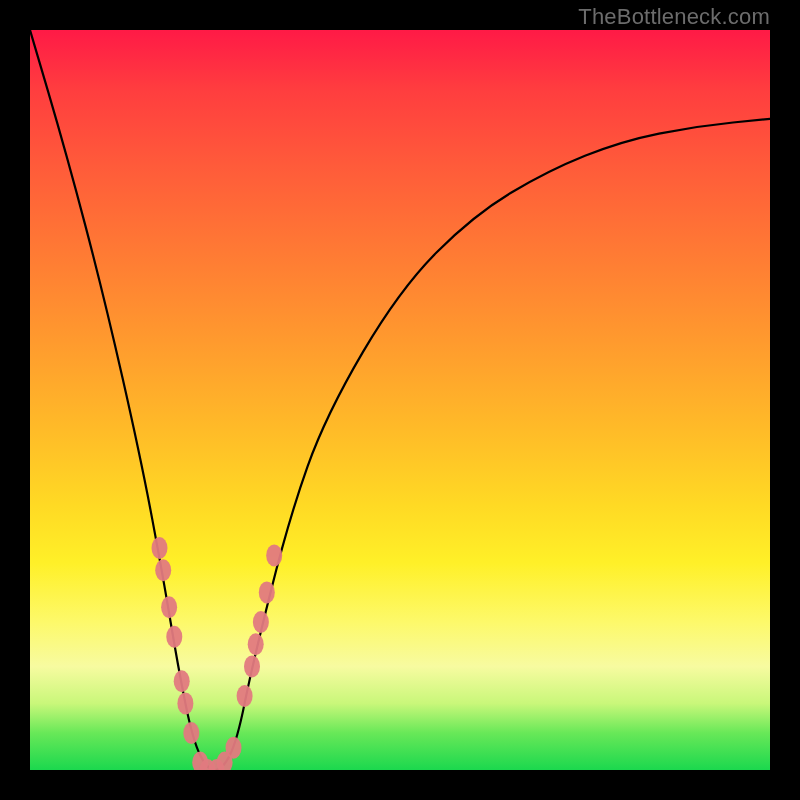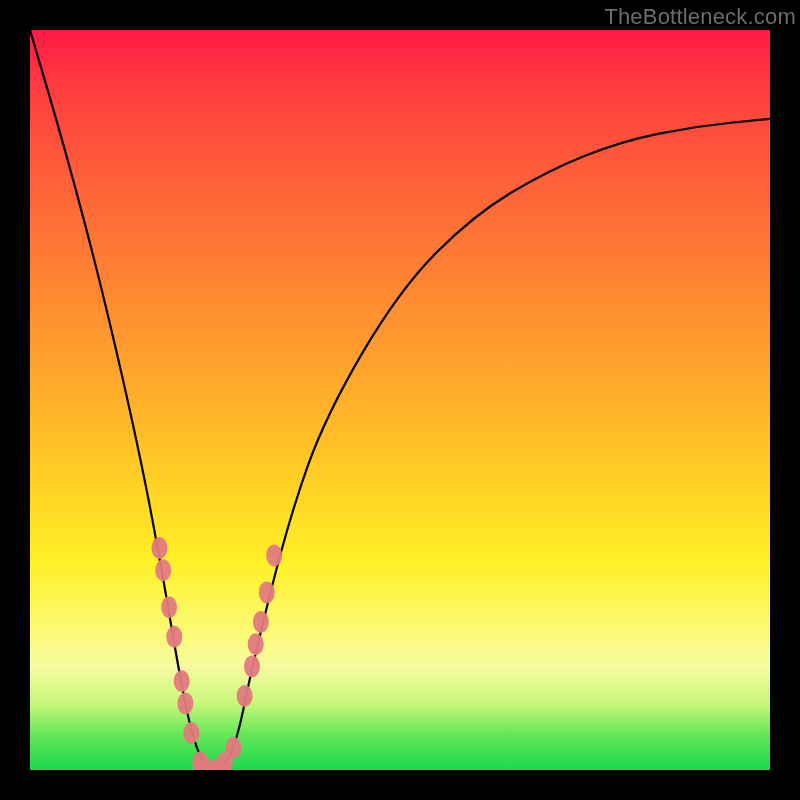--- a/index.html
+++ b/index.html
@@ -39,21 +39,21 @@
       #fdf96a 80%,
       #f7fba0 86%,
       #c9f77a 91%,
       #68e858 95%,
       #1bd84e 100%
     );
   }
   .watermark {
     position: absolute;
     top: 4px;
-    right: 4px;
+    right: 30px;
     color: #6c6c6c;
     font-size: 22px;
     font-weight: 500;
     letter-spacing: 0.2px;
     user-select: none;
   }
   svg.curves {
     position: absolute;
     top: 0;
     left: 0;

